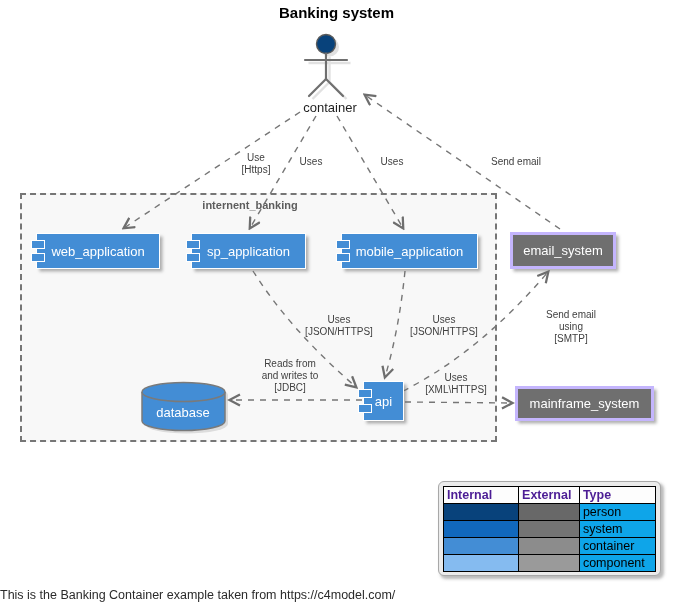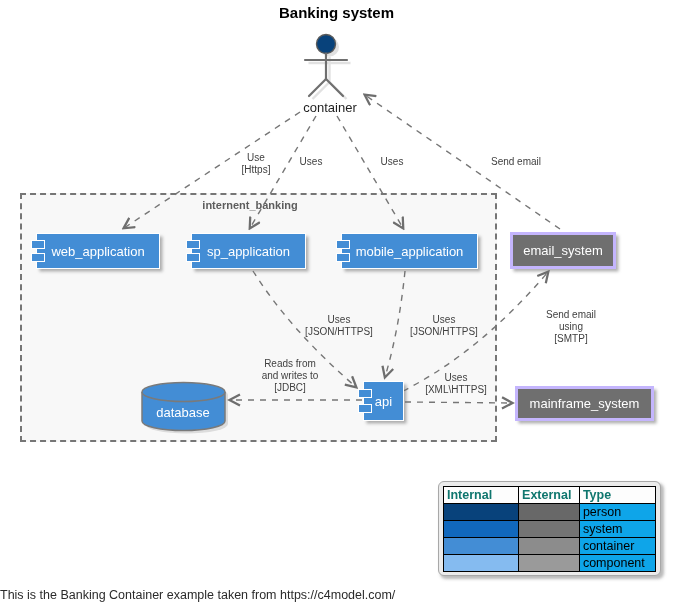--- a/index.html
+++ b/index.html
@@ -31,21 +31,21 @@
   .actor-label{position:absolute;left:330px;top:107px;transform:translate(-50%,-50%);
          font-size:13px;color:#1F1F1F;z-index:2;}
   .db-label{position:absolute;left:183px;top:412px;transform:translate(-50%,-50%);
          font-size:13px;color:#fff;z-index:2;}
   
   .legend{position:absolute;left:438px;top:481px;width:223px;height:95px;background:#EBEBEB;
           border:1px solid #A8A8A8;border-radius:6px;box-shadow:2.5px 2.5px 3px rgba(120,120,120,0.5);
           z-index:2;box-sizing:border-box;padding:4px;}
   .legend table{border-collapse:collapse;width:100%;font-size:12.5px;}
   .legend th,.legend td{border:1.6px solid #000;height:17px;padding:0 3px;box-sizing:border-box;}
-  .legend th{background:#FDFDFD;text-align:left;font-weight:bold;color:#0f766e;}
+  .legend th{background:#FDFDFD;text-align:left;font-weight:bold;color:#4c1d95;}
   .legend td.tname{background:#0ea5e9;color:#000;}
   .legend td.swatch{min-width:55px;}
   .col-internal{width:74px;} .col-external{width:60px;} .col-type{width:75px;}
   .footer{position:absolute;left:0;right:0;top:588px;font-size:12.5px;
           color:#2B2B2B;z-index:2;}
 </style>
 </head>
 <body>
 
 <div class="canvas">

